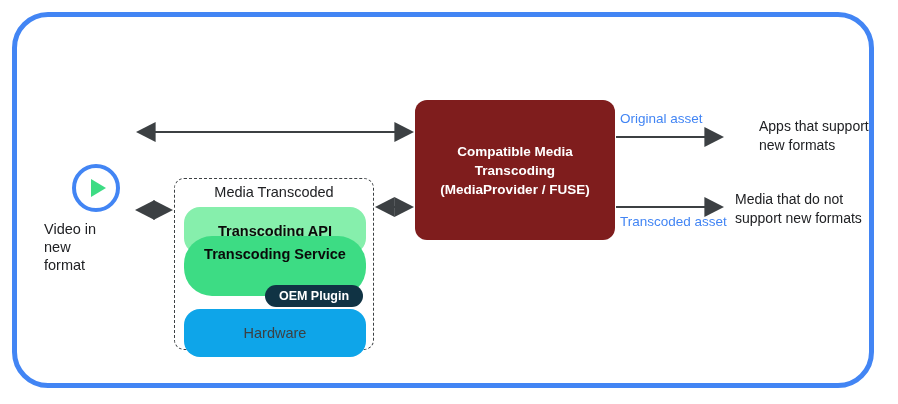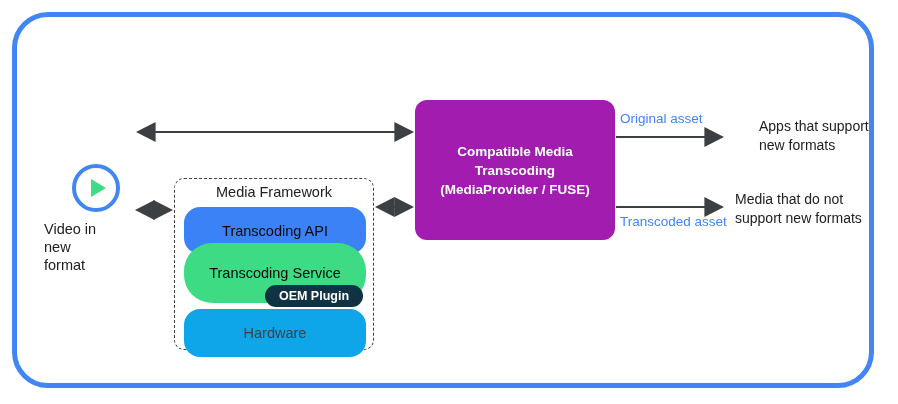--- a/index.html
+++ b/index.html
@@ -92,36 +92,36 @@
     left: 9px;
     width: 182px;
     display: flex;
     align-items: center;
     justify-content: center;
     box-sizing: border-box;
   }
   #transcoding-api {
     top: 28px;
     height: 47px;
-    background: #3b82f6;
+    background: #86efac;
     border-radius: 16px;
     font-size: 14.5px;
-    font-weight: normal;
+    font-weight: bold;
     color: #0a0a0a;
   }
   #transcoding-service {
-    top: 64px;
+    top: 57px;
     height: 60px;
     background: #3DDC84;
     border-radius: 28px;
     font-size: 14.5px;
-    font-weight: normal;
+    font-weight: bold;
     color: #0a0a0a;
     align-items: flex-start;
-    padding-top: 22px;
+    padding-top: 10px;
   }
   #oem-plugin {
     position: absolute;
     left: 90px;
     top: 106px;
     width: 98px;
     height: 22px;
     background: #103344;
     border-radius: 11px;
     display: flex;
@@ -140,21 +140,21 @@
     color: #3c4043;
   }
 
   
   #cmt-box {
     position: absolute;
     left: 415px;
     top: 100px;
     width: 200px;
     height: 140px;
-    background: #a21caf;
+    background: #7f1d1d;
     border-radius: 12px;
     display: flex;
     align-items: center;
     justify-content: center;
     text-align: center;
     color: #ffffff;
     font-size: 13.5px;
     font-weight: bold;
     line-height: 19px;
     white-space: pre-line;
@@ -202,21 +202,21 @@
   <div id="video-source">
     <div id="play-icon">
       <div class="tri"></div>
     </div>
     <div id="video-source-label">Video in
 new
 format</div>
   </div>
 
   <div id="media-framework">
-    <div id="media-framework-title">Media Framework</div>
+    <div id="media-framework-title">Media Transcoded</div>
 
     <div class="mf-block" id="transcoding-api">Transcoding API</div>
 
     <div class="mf-block" id="transcoding-service">Transcoding Service</div>
 
     <div id="oem-plugin">OEM Plugin</div>
 
     <div class="mf-block" id="hardware">Hardware</div>
   </div>
 

